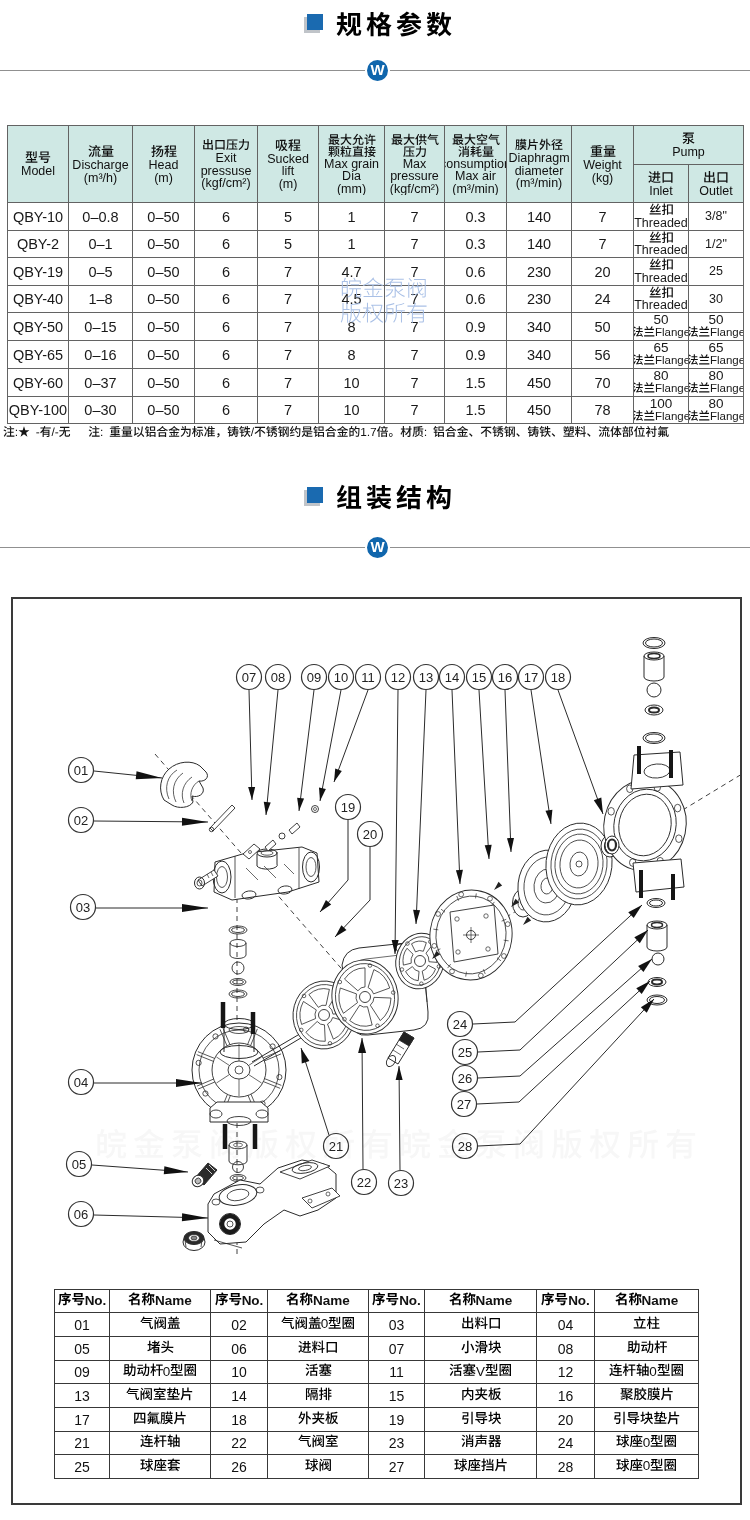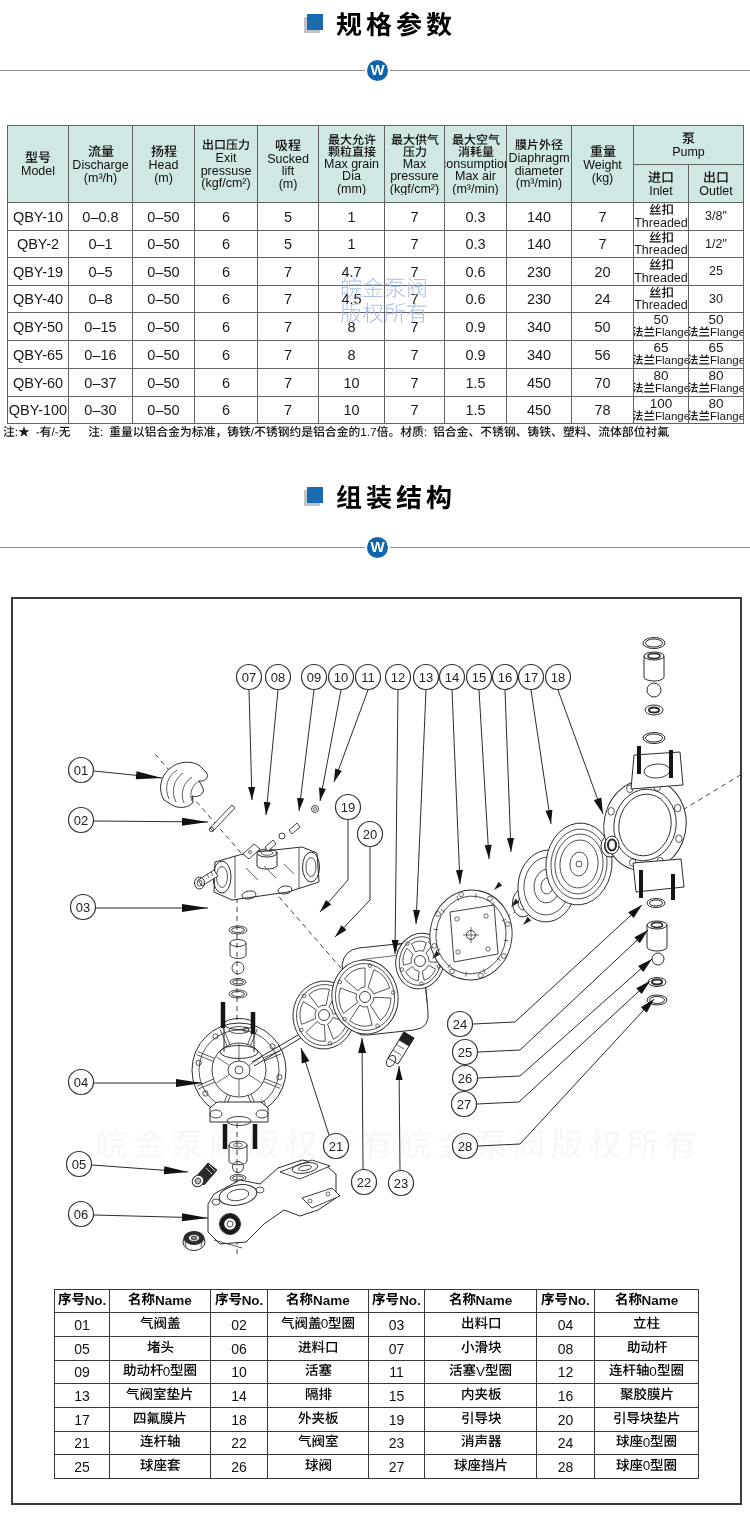--- a/index.html
+++ b/index.html
@@ -377,21 +377,21 @@
             <div class="cw" style="height:27px">
               <div style="font-size:12.5px;line-height:13px">25</div>
             </div>
           </td>
         </tr>
         <tr>
           <td>
             <div class="cw" style="height:26px">QBY-40</div>
           </td>
           <td>
-            <div class="cw" style="height:26px">0–8</div>
+            <div class="cw" style="height:26px">1–8</div>
           </td>
           <td>
             <div class="cw" style="height:26px">0–50</div>
           </td>
           <td>
             <div class="cw" style="height:26px">6</div>
           </td>
           <td>
             <div class="cw" style="height:26px">7</div>
           </td>

